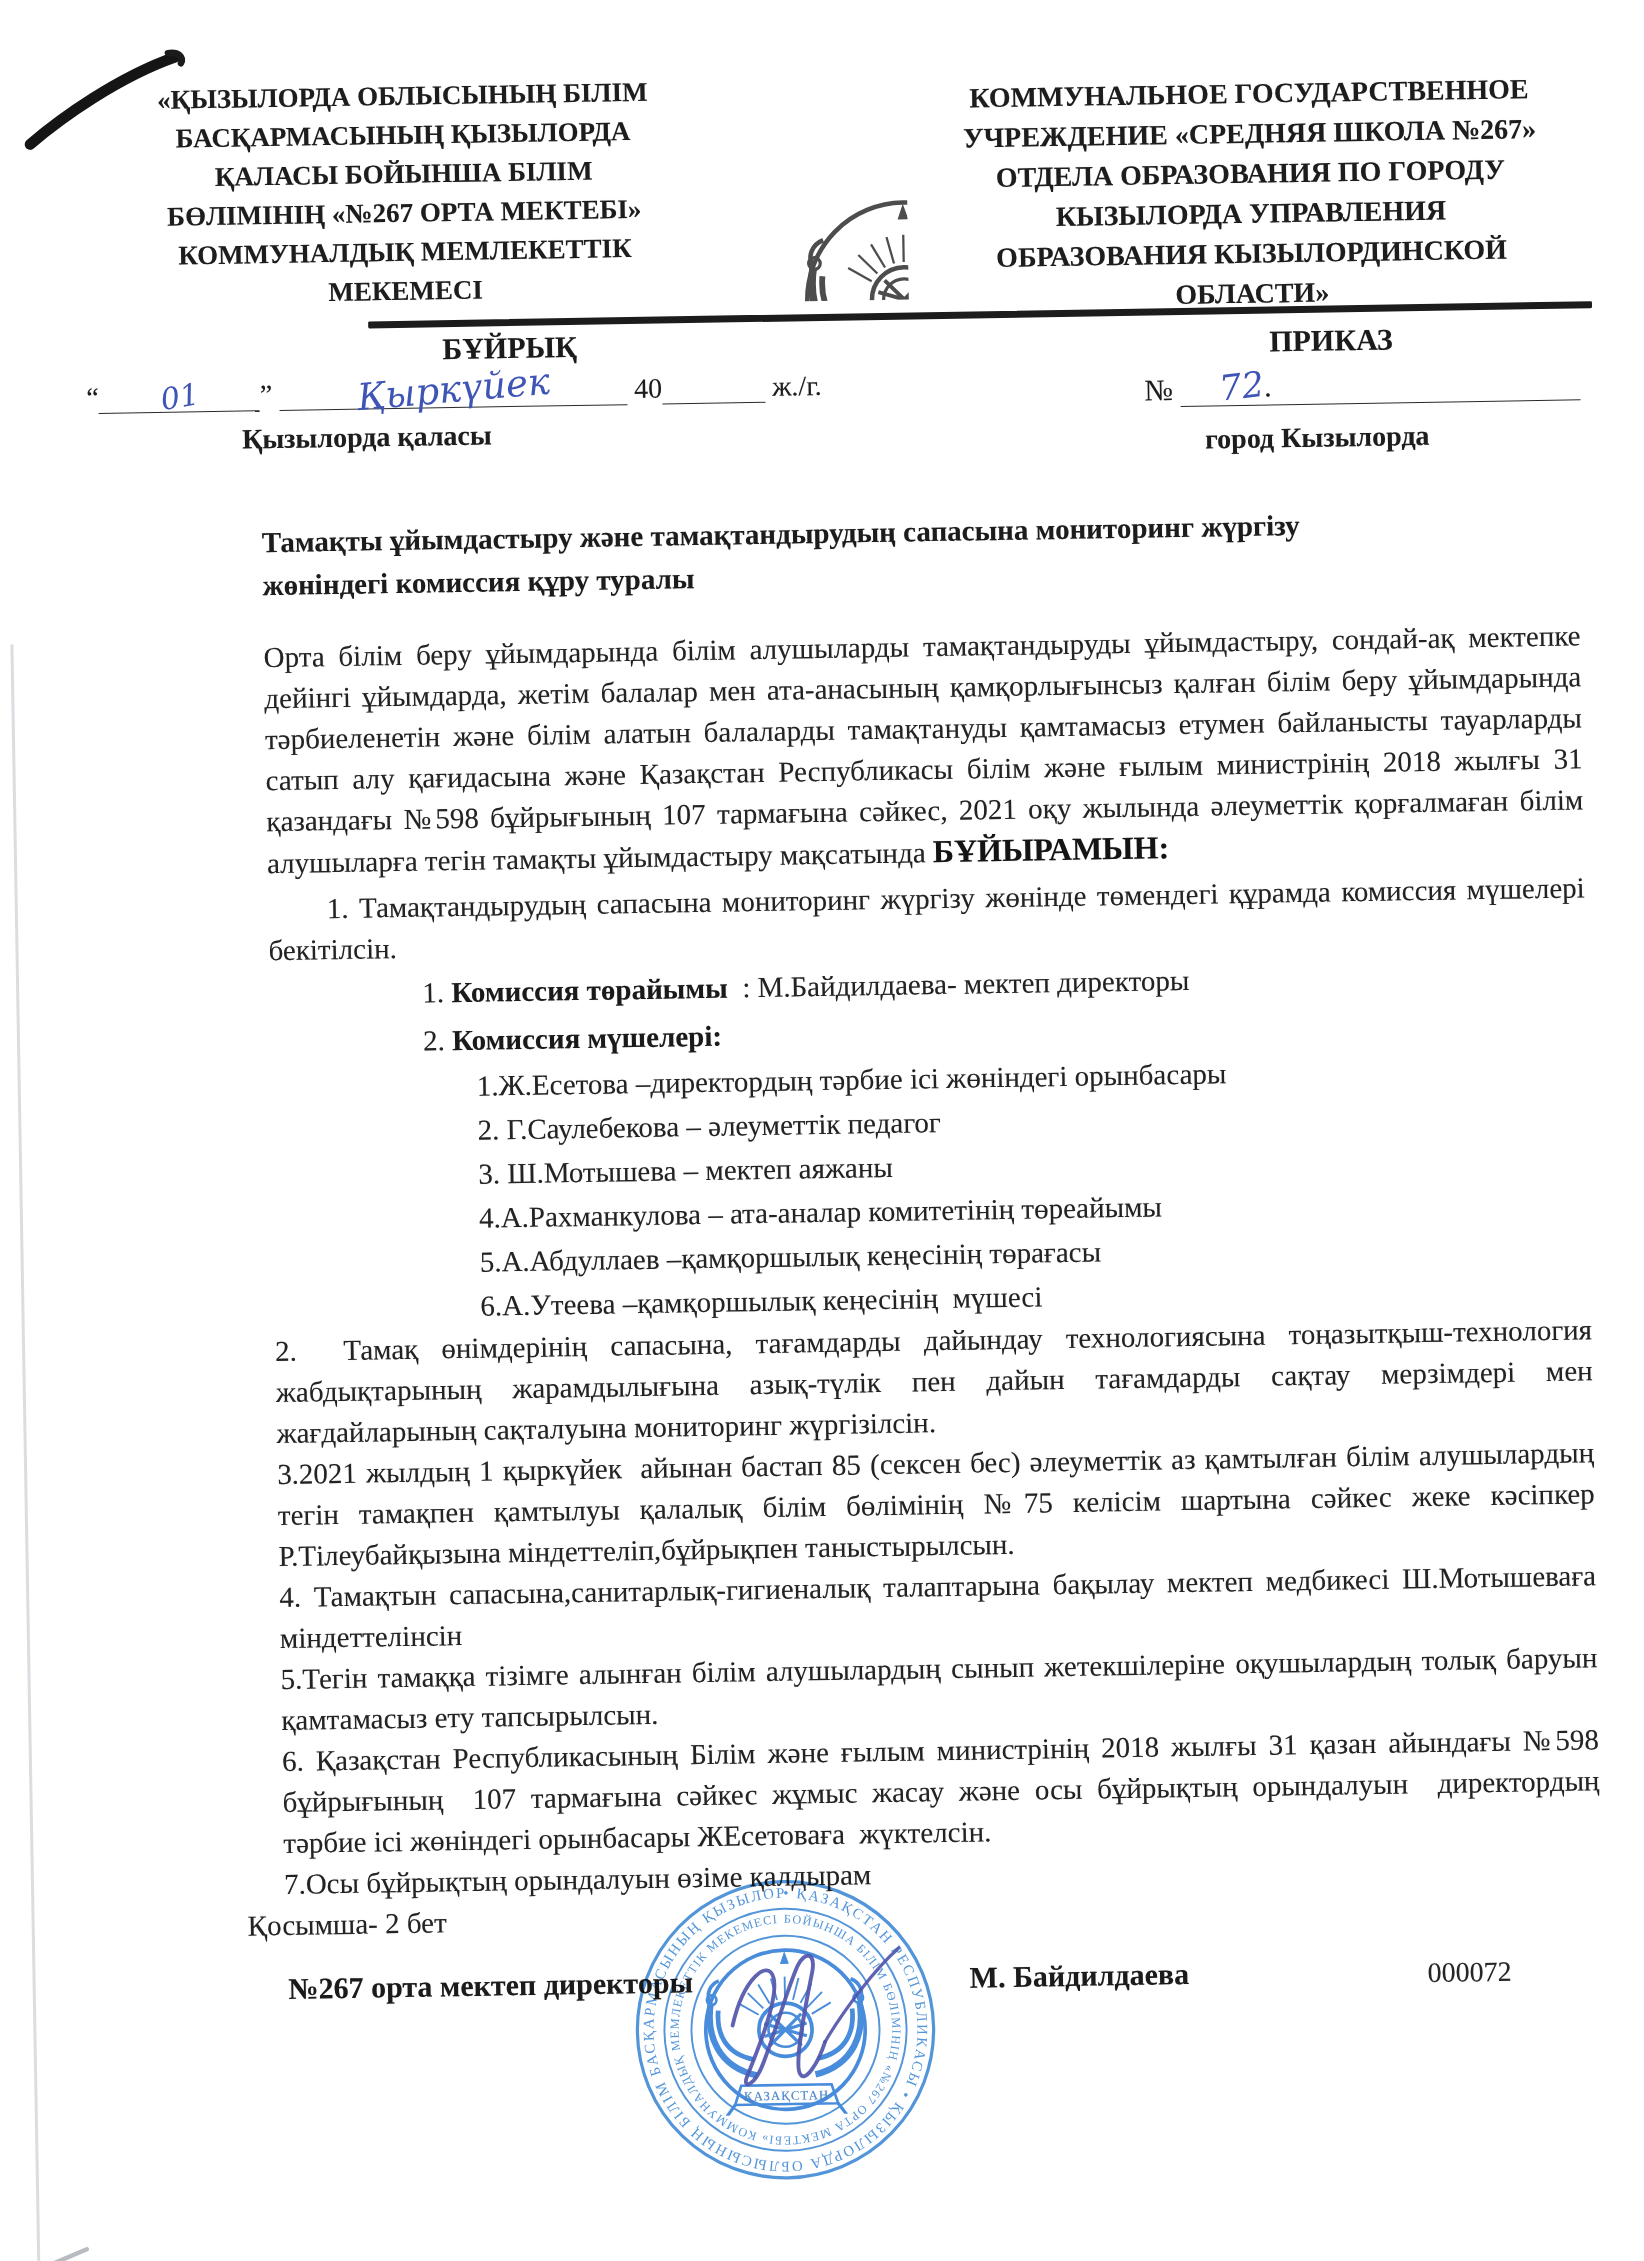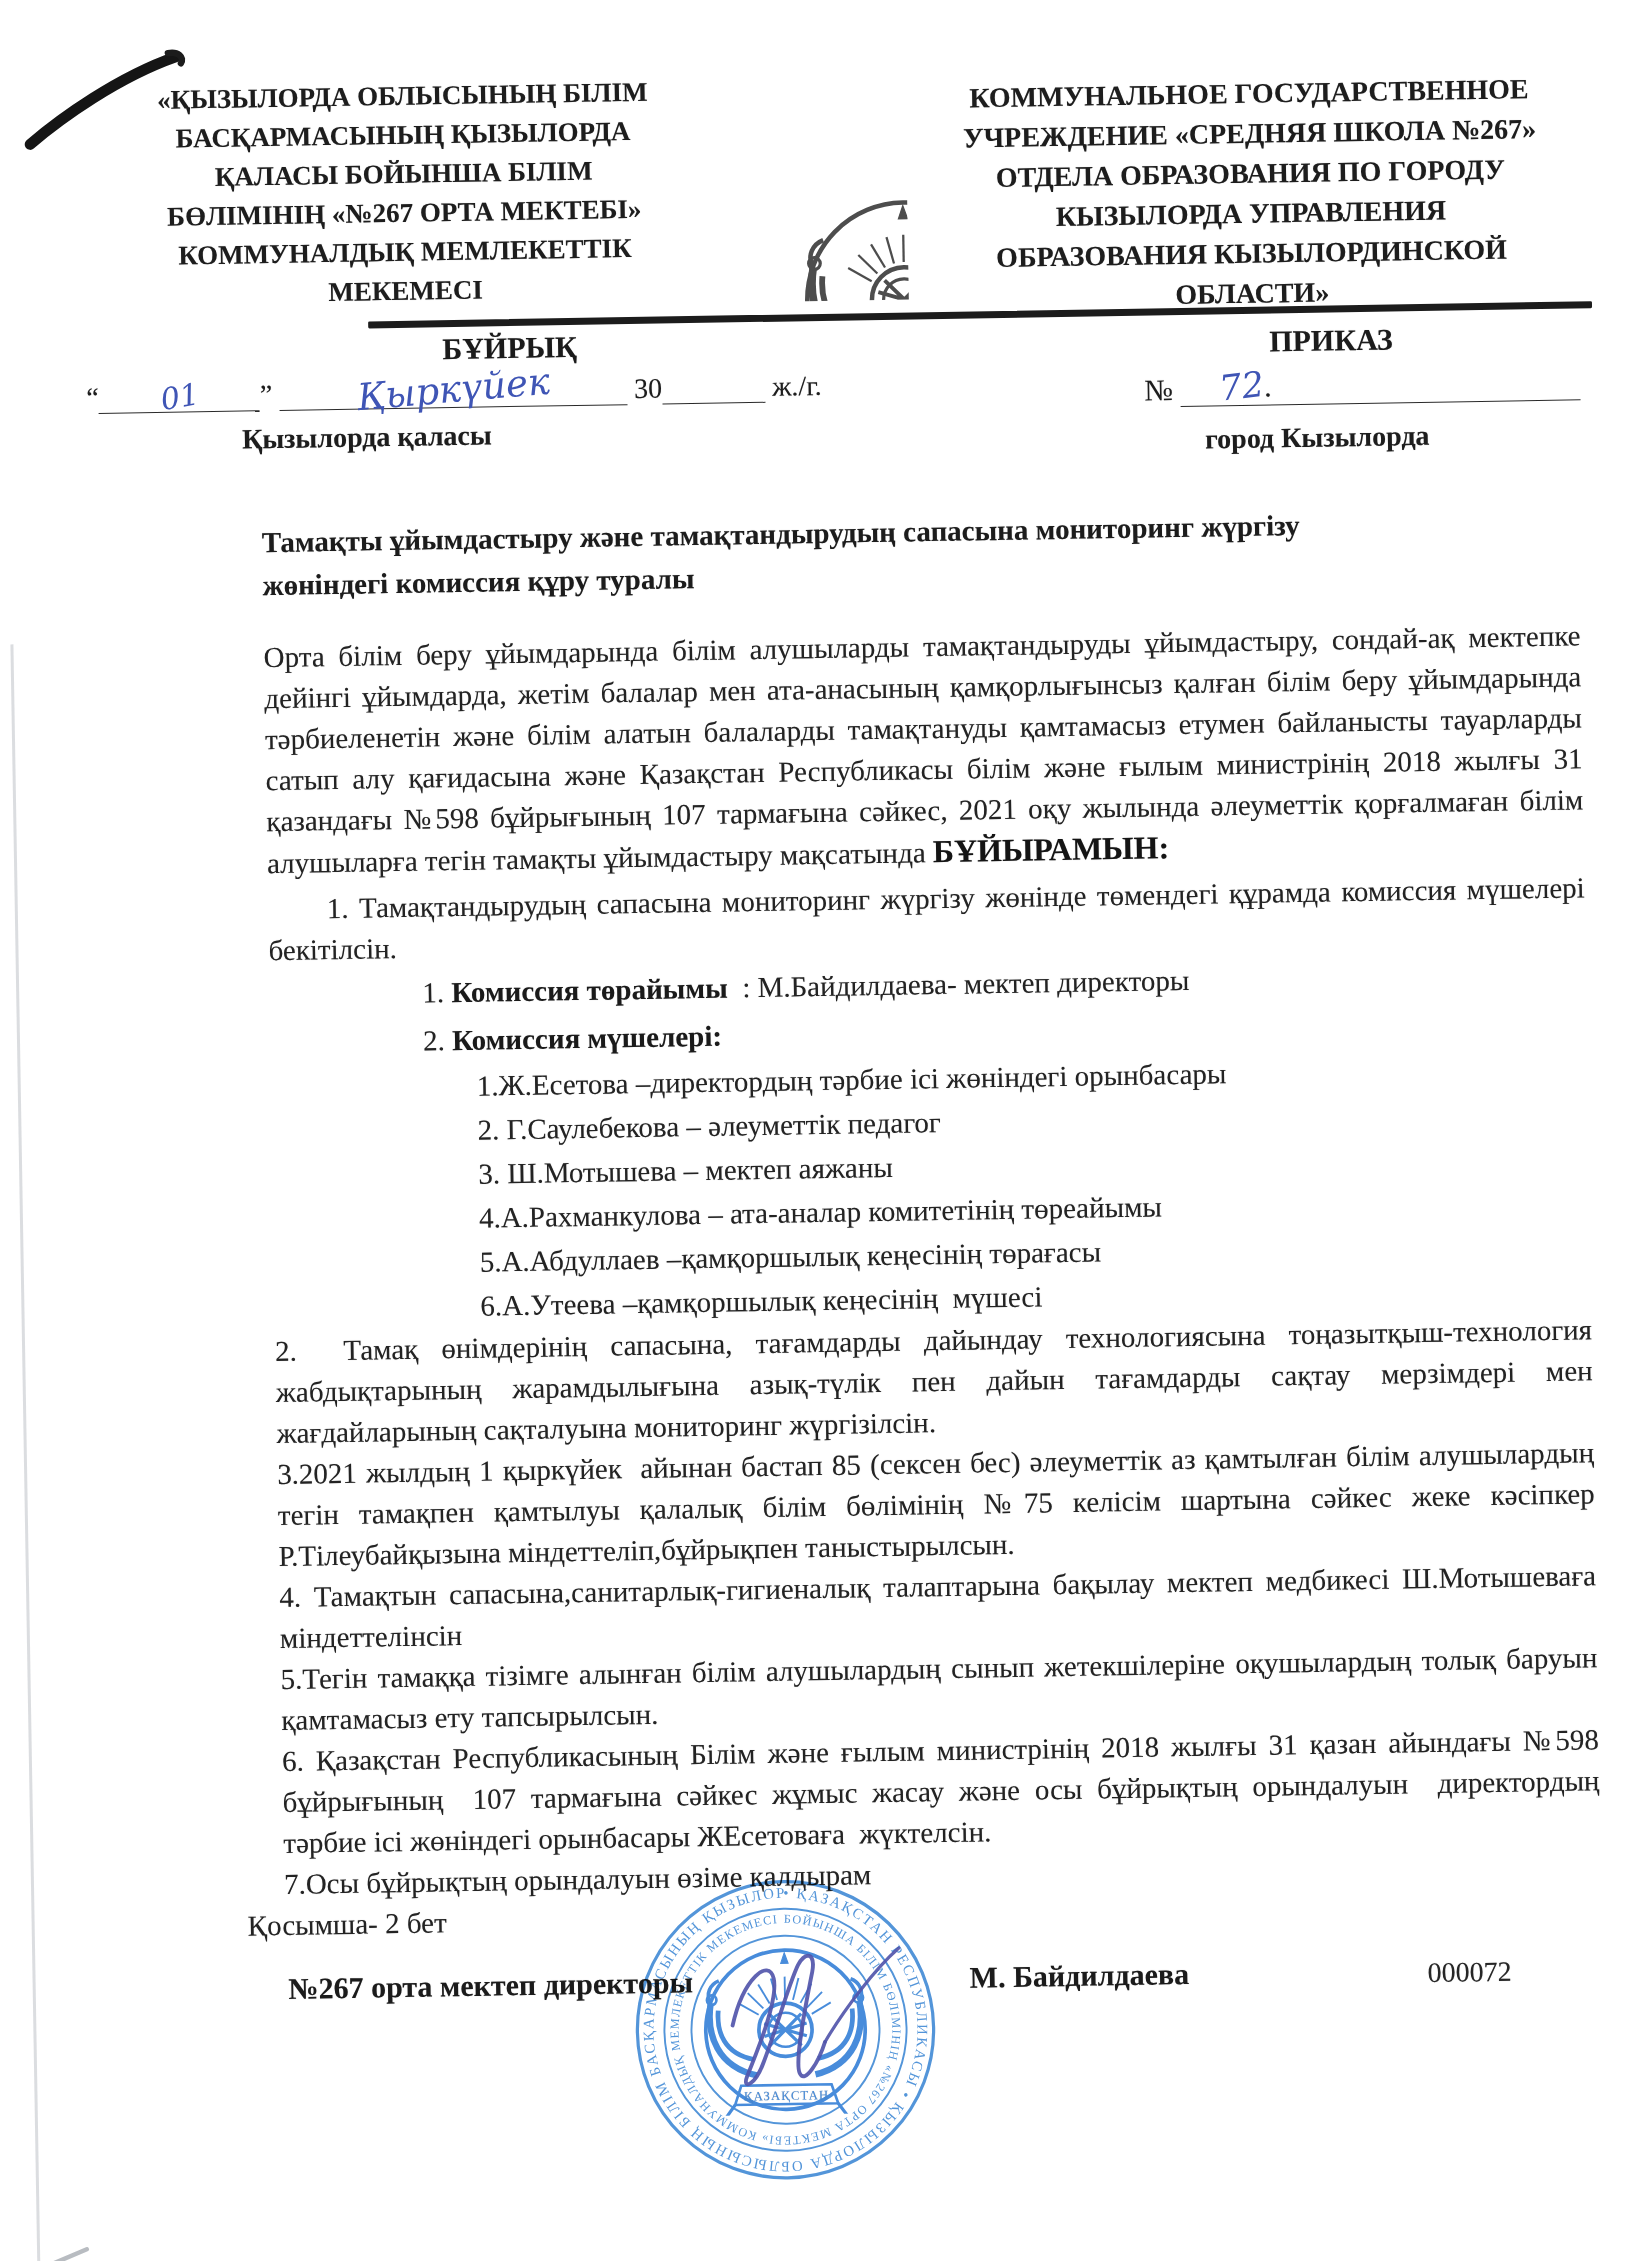--- a/index.html
+++ b/index.html
@@ -134,21 +134,21 @@
     <div>УЧРЕЖДЕНИЕ «СРЕДНЯЯ ШКОЛА №267»</div>
     <div>ОТДЕЛА ОБРАЗОВАНИЯ ПО ГОРОДУ</div>
     <div>КЫЗЫЛОРДА  УПРАВЛЕНИЯ</div>
     <div>ОБРАЗОВАНИЯ  КЫЗЫЛОРДИНСКОЙ</div>
     <div>ОБЛАСТИ»</div>
   </div>
 
   <div class="divider"></div>
 
   <div class="order-title" id="buyryk">БҰЙРЫҚ</div>
-  <div class="date-row"><span>“</span><span class="blank day-blank"><span class="hand day-hand">01</span></span><span>”</span> <span class="blank month-blank"><span class="hand month-hand">Қыркүйек</span></span> <span>30</span><span class="blank year-blank"></span> <span>ж./г.</span></div>
+  <div class="date-row"><span>“</span><span class="blank day-blank"><span class="hand day-hand">01</span></span><span>”</span> <span class="blank month-blank"><span class="hand month-hand">Қыркүйек</span></span> <span>40</span><span class="blank year-blank"></span> <span>ж./г.</span></div>
   <div class="city-kk">Қызылорда қаласы</div>
 
   <div class="order-title" id="prikaz">ПРИКАЗ</div>
   <div class="num-row"><span>№</span> <span class="blank num-blank"><span class="hand num-hand">72</span><span>.</span></span></div>
   <div class="city-ru">город Кызылорда</div>
 
   <main>
     <div class="doc-title">
       <div>Тамақты ұйымдастыру және тамақтандырудың сапасына мониторинг жүргізу</div>
       <div>жөніндегі  комиссия құру туралы</div>

